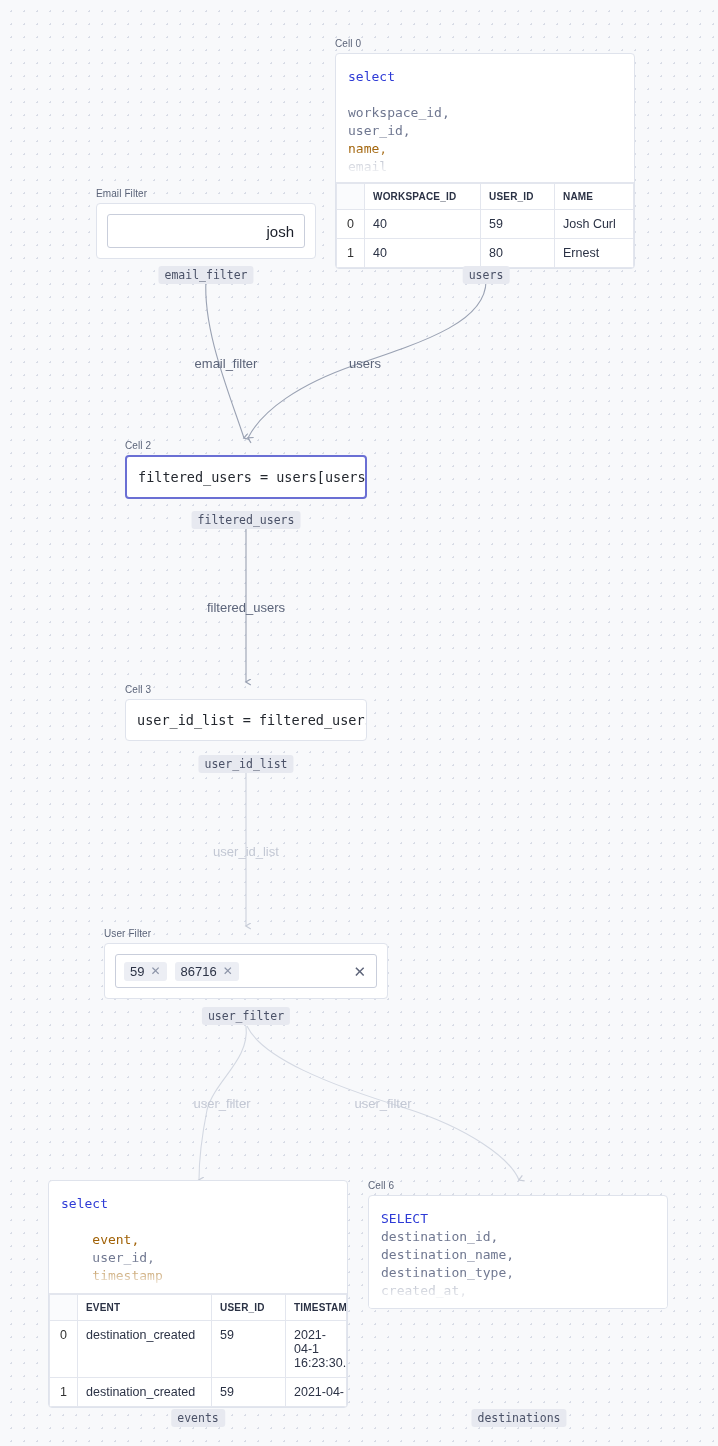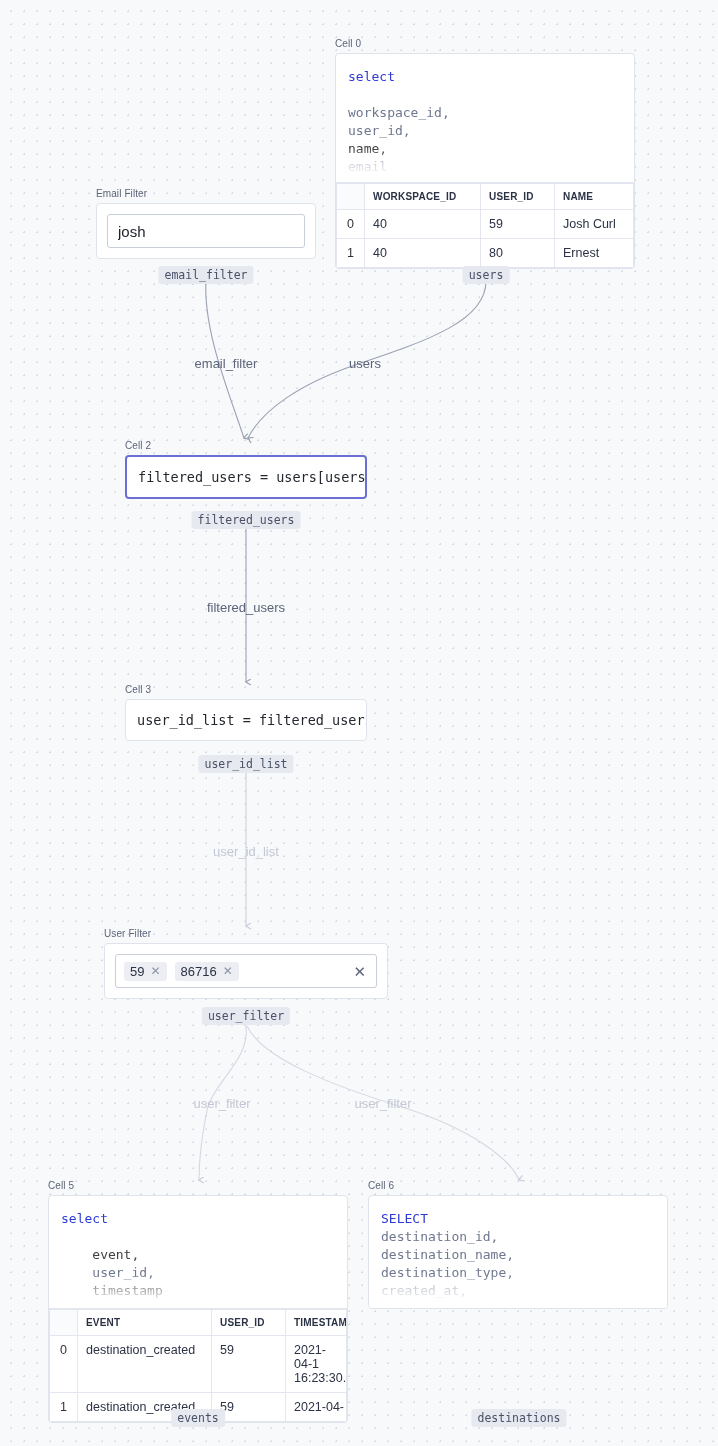--- a/index.html
+++ b/index.html
@@ -37,21 +37,21 @@
   .codebox {
     font-family:"DejaVu Sans Mono","Liberation Mono",monospace;
     font-size:13px;
     line-height:18px;
     padding:14px 12px 12px 12px;
     white-space:pre;
     overflow:hidden;
     color:#23272e;
   }
   .codebox .kw { color:#2e3bd6; }
-  .codebox .kw2 { color:#404040;margin-top:14px; }
+  .codebox .kw2 { color:#a16207;margin-top:14px; }
   .codebox .dim { color:#9aa1b4; }
   .codebox .mid { color:#6f7790; }
   .oneline {
     font-family:"DejaVu Sans Mono","Liberation Mono",monospace;
     font-size:13.5px;
     padding:12px 11px;
     white-space:pre;
     overflow:hidden;
     color:#23272e;
   }
@@ -89,20 +89,21 @@
     width:100%;
     height:34px;
     border:1px solid #c9cedb;
     border-radius:3px;
     font-size:15px;
     padding:0 10px;
     color:#1b1f2a;
     font-family:"Liberation Sans",sans-serif;
     background:#fff;
     outline:none;
+    text-align:right;
   }
   .multi-input {
     display:flex; align-items:center; gap:8px;
     border:1px solid #c9cedb; border-radius:3px;
     height:34px; padding:0 8px; background:#fff;
   }
   .chip {
     display:inline-flex; align-items:center; gap:6px;
     background:#eceef4; border-radius:3px;
     font-size:13px; padding:2px 6px; color:#2b3245;
@@ -247,21 +248,20 @@
         </span>
         <span class="clearx">✕</span>
       </div>
     </div>
   </div>
   <div class="pill" style="left:246px; top:1007px;">user_filter</div>
   <div class="elabel faded" style="left:222px; top:1096px;">user_filter</div>
   <div class="elabel faded" style="left:383px; top:1096px;">user_filter</div>
 
   <div class="node" style="left:48px; top:1180px; width:300px;">
-    <div class="node-title">Cell 5</div>
     <div class="card">
       <div class="fade">
         <div class="codebox" style="height:112px;"><span class="kw">select</span>
 <span> </span>
 <span class="kw2">    event,</span>
 <span class="mid">    user_id,</span>
 <span class="kw2">    timestamp</span></div>
       </div>
       <div class="tablewrap">
         <table class="dt">

